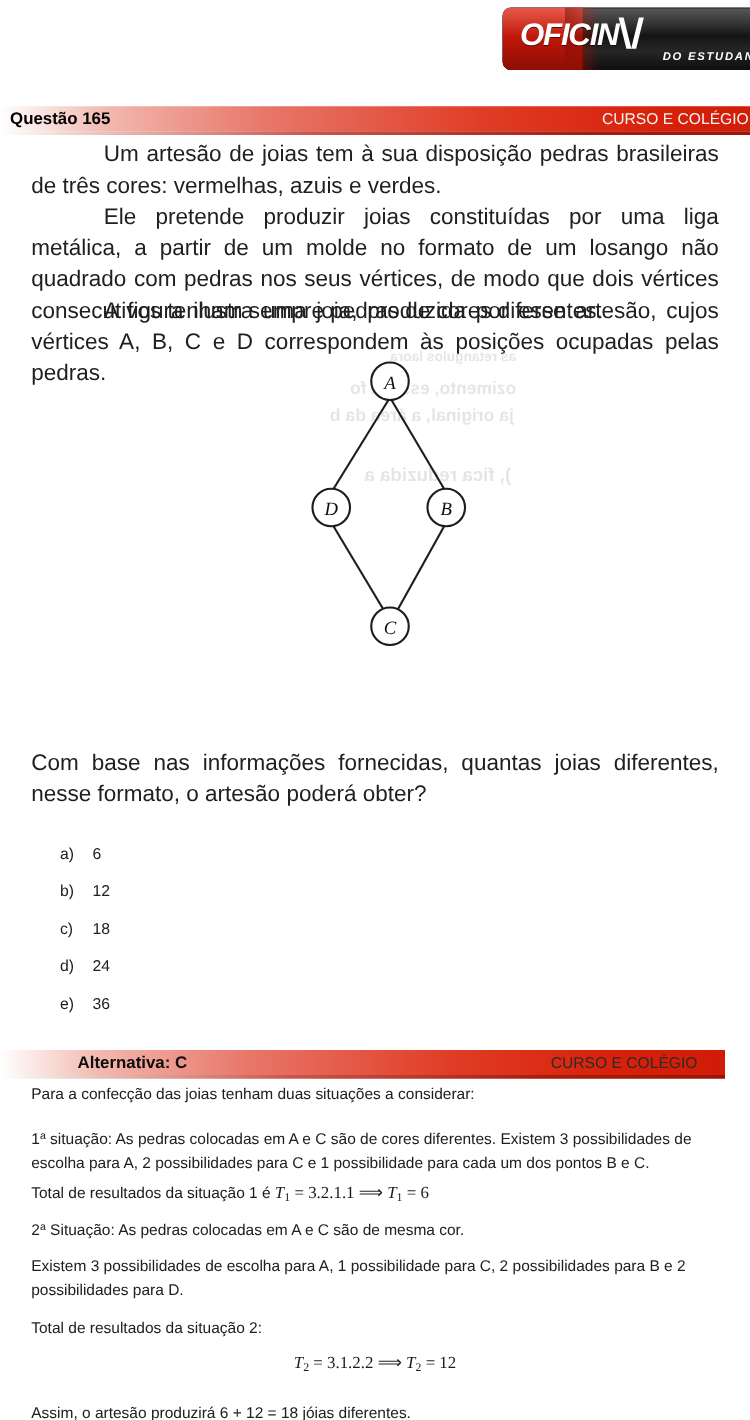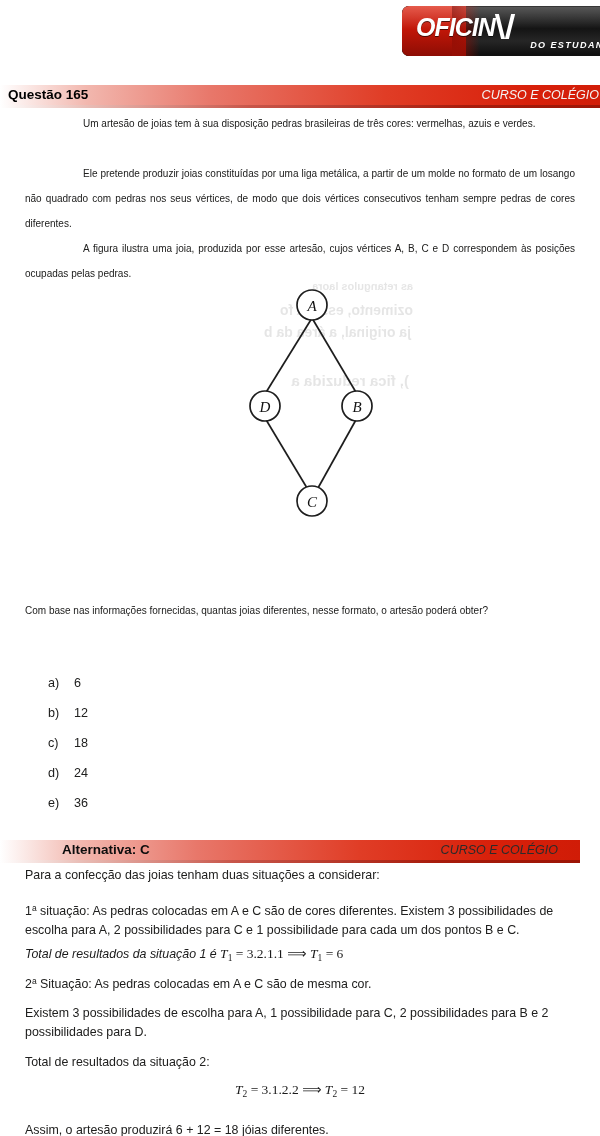--- a/index.html
+++ b/index.html
@@ -117,32 +117,31 @@
     color: #000000;
     white-space: nowrap;
   }
   .bar-right-label {
     position: absolute;
     top: 3px;
     right: 22px;
     font-size: 12.5px;
     color: #f3f3f3;
     white-space: nowrap;
-    font-style: italic;
   }
   #bar-question .bar-left-label { left: 8px; }
   #bar-answer   .bar-left-label { left: 62px; color: #0d0d0d; }
   #bar-answer   .bar-right-label { color: #2b2b2b; }
 
   
   .para {
     position: absolute;
     left: 25px;
     width: 550px;
-    font-size: 10px;
+    font-size: 18px;
     line-height: 25px;
     text-align: justify;
     color: #20201f;
   }
   .para.indent { text-indent: 58px; }
 
   
   .options {
     position: absolute;
     left: 48px;
@@ -303,21 +302,21 @@
   <span class="bar-right-label">CURSO E COLÉGIO</span>
 </div>
 
 <div class="sol" style="top:866px;">Para a confecção das joias tenham duas situações a considerar:</div>
 
 <div class="sol" style="top:899px;">
   <span>1</span><sup class="ord">a</sup><span> situação: As pedras colocadas em A e C são de cores diferentes. Existem 3 possibilidades de escolha para A, 2 possibilidades para C e 1 possibilidade para cada um dos pontos B e C.</span>
 </div>
 
 <div class="math" style="left:25px; top:945px;">
-  <span style="font-family:'Liberation Sans',sans-serif; font-size:12.4px;font-style:italic;">Total de resultados da situação 1 é</span>
+  <span style="font-family:'Liberation Sans',sans-serif; font-size:12.4px;">Total de resultados da situação 1 é</span>
   <i>T</i><sub>1</sub>
   <span>= 3.2.1.1</span>
   <span>⟹</span>
   <i>T</i><sub>1</sub>
   <span>= 6</span>
 </div>
 
 <div class="sol" style="top:972px;">
   <span>2</span><sup class="ord">a</sup><span> Situação: As pedras colocadas em A e C são de mesma cor.</span>
 </div>

